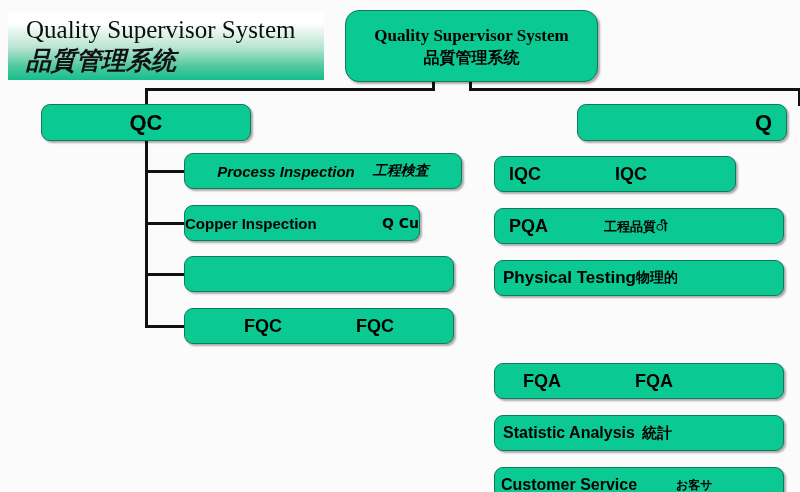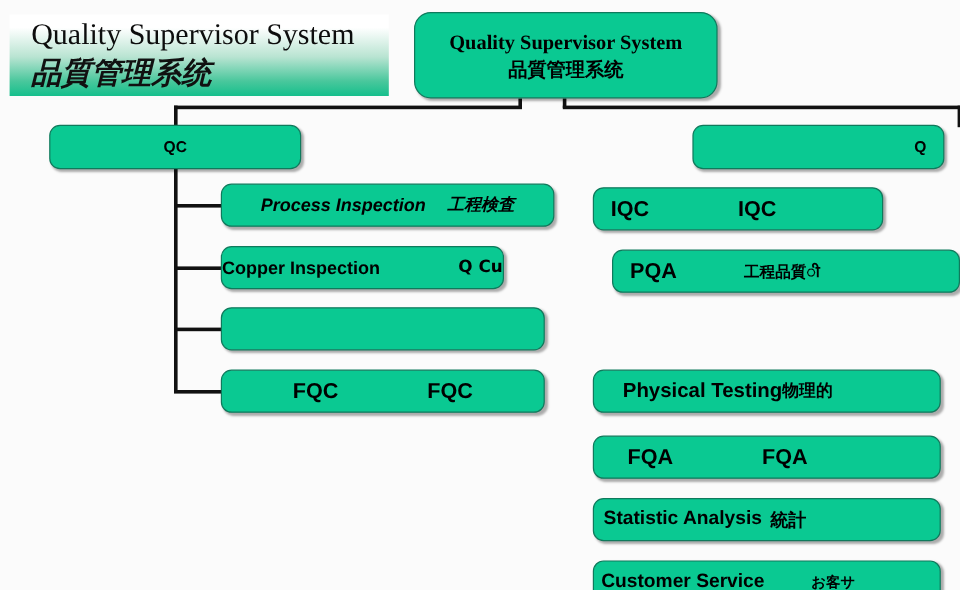--- a/index.html
+++ b/index.html
@@ -100,21 +100,21 @@
   #node-root .cn {
     font-size: 16px;
     line-height: 22px;
   }
 
   
   .lvl2 {
     height: 37px;
     justify-content: center;
   }
-  .lvl2 .en { font-size: 13px; }
+  .lvl2 .en { font-size: 22px; }
 
   
   .leaf {
     height: 36px;
     font-size: 15px;
   }
   .leaf .en { font-size: 15px; }
   .leaf .cn { font-size: 14px; }
 
   .pad-l { padding-left: 14px; }
@@ -186,27 +186,27 @@
   <div class="node lvl2" style="left:577px; top:104px; width:210px; justify-content:flex-end; padding-right:14px;">
     <span class="en">Q</span>
   </div>
 
   <div class="node leaf pad-l" style="left:494px; top:156px; width:242px;">
     <span class="en" style="font-size:18px;">IQC</span>
     <span class="spacer-lg"></span>
     <span class="en" style="font-size:18px;">IQC</span>
   </div>
 
-  <div class="node leaf pad-l" style="left:510px; top:208px; width:290px;">
+  <div class="node leaf pad-l" style="left:494px; top:208px; width:290px;">
     <span class="en" style="font-size:18px;">PQA</span>
     <span class="spacer-md"></span>
     <span class="cn" style="font-size:13px;">工程品質ी</span>
   </div>
 
-  <div class="node leaf pad-l" style="left:494px; top:260px; width:290px; padding-left:24px;margin-top:48px;">
+  <div class="node leaf pad-l" style="left:494px; top:260px; width:290px; padding-left:8px;">
     <span class="en" style="font-size:17px;">Physical Testing</span>
     <span class="cn" style="font-size:14px;">物理的</span>
   </div>
 
 
   <div class="node leaf pad-l" style="left:494px; top:363px; width:290px; padding-left:28px;">
     <span class="en" style="font-size:18px;">FQA</span>
     <span class="spacer-lg"></span>
     <span class="en" style="font-size:18px;">FQA</span>
   </div>

